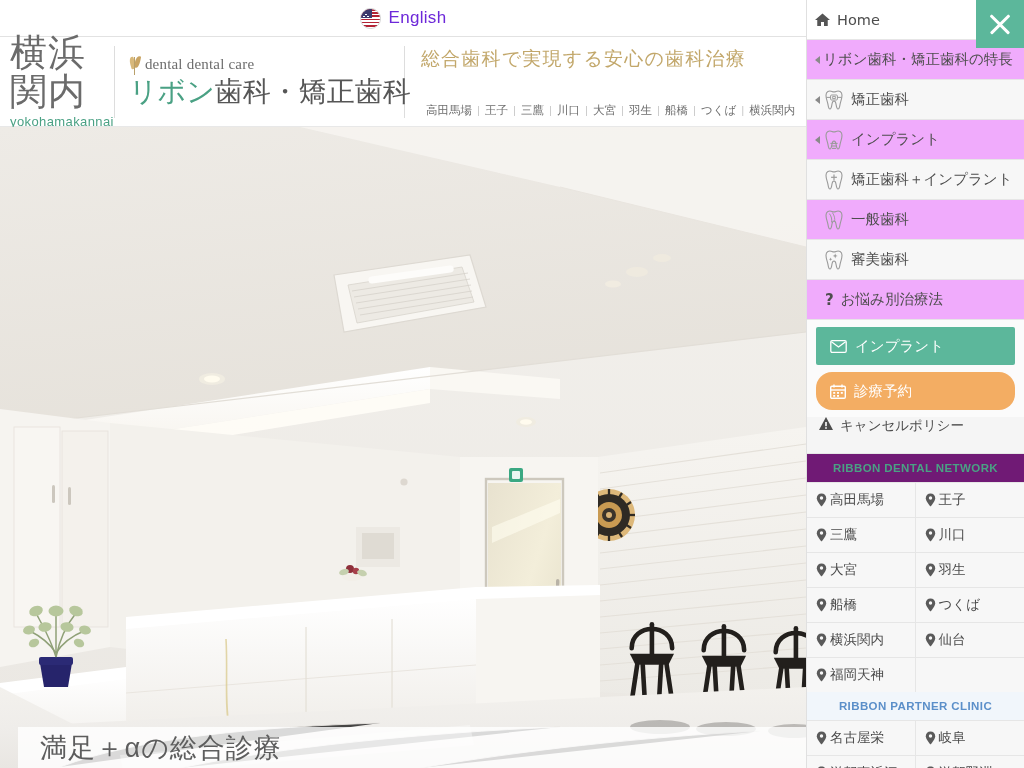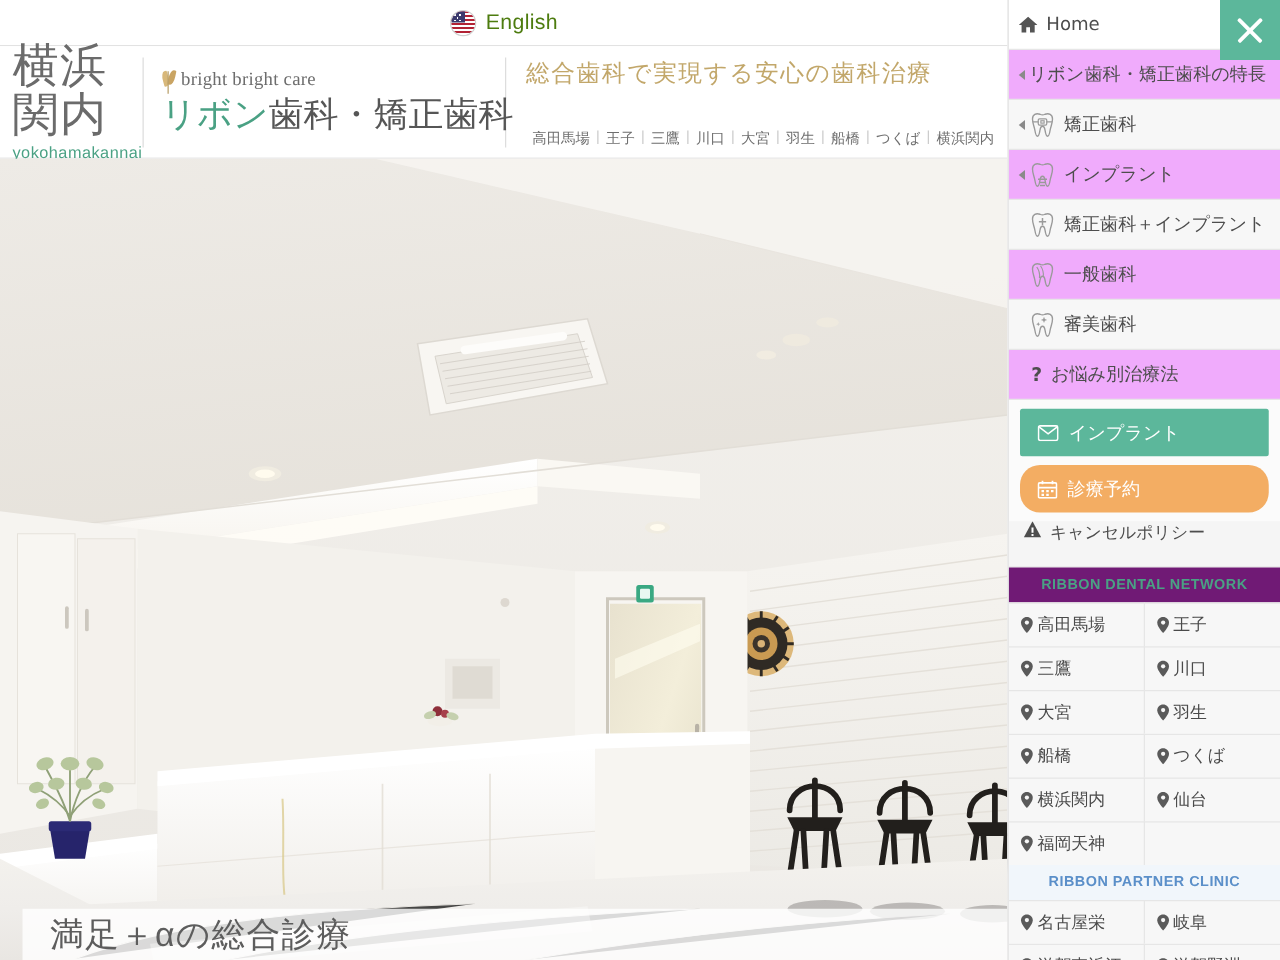--- a/index.html
+++ b/index.html
@@ -40,21 +40,21 @@
   }
   .flag-icon .canton::after {
     content: "";
     position: absolute; inset: 1px;
     background: radial-gradient(circle at 2px 2px, #fff 0.6px, transparent 0.7px),
                 radial-gradient(circle at 6px 2px, #fff 0.6px, transparent 0.7px),
                 radial-gradient(circle at 4px 4.5px, #fff 0.6px, transparent 0.7px),
                 radial-gradient(circle at 2px 6.5px, #fff 0.6px, transparent 0.7px),
                 radial-gradient(circle at 6px 6.5px, #fff 0.6px, transparent 0.7px);
   }
-  .lang-label { font-size: 17px; color: #4d7c0f; letter-spacing: .3px; }
+  .lang-label { font-size: 17px; color: #6d28d9; letter-spacing: .3px; }
 
   
   .site-header {
     position: absolute; left: 0; top: 37px;
     width: 806px; height: 90px;
     background: #ffffff;
     display: flex; align-items: center;
     border-bottom: 1px solid #e8e8e8;
   }
   .logo-block {
@@ -125,21 +125,21 @@
   }
   .hero svg { position: absolute; left: 0; top: 0; display: block; }
   .hero-caption {
     position: absolute; left: 18px; bottom: 0;
     width: 788px; height: 41px;
     background: rgba(255,255,255,0.80);
     display: flex; align-items: center; padding-left: 22px;
   }
   .hero-caption-text {
     font-size: 27px; color: #5d5d5d; letter-spacing: 1px;
-    font-family: Liberation Sans, sans-serif;
+    font-family: Liberation Mono, monospace;
     white-space: nowrap;
   }
 
   
   .sidebar {
     position: absolute; right: 0; top: 0;
     width: 218px; height: 768px;
     background: #fbfbfb;
     border-left: 1px solid #e0e0e0;
     overflow: hidden;
@@ -251,21 +251,21 @@
       <div class="logo-romaji">yokohamakannai</div>
     </div>
 
     <div class="brand-block">
       <div class="brand-tag">
         <span class="wheat-icon">
           <span class="leaf-a"></span>
             <span class="leaf-b"></span>
             <span class="stalk"></span>
         </span>
-        <span class="brand-tag-text">bright bright care</span>
+        <span class="brand-tag-text">dental dental care</span>
       </div>
       <div class="brand-name">
         <span class="g">リボン</span><span class="d">歯科・矯正歯科</span>
       </div>
     </div>
 
     <div class="tagline-block">
       <div class="tagline-main">総合歯科で実現する安心の歯科治療</div>
       <div class="tagline-locs">
           <span class="loc">高田馬場</span>

